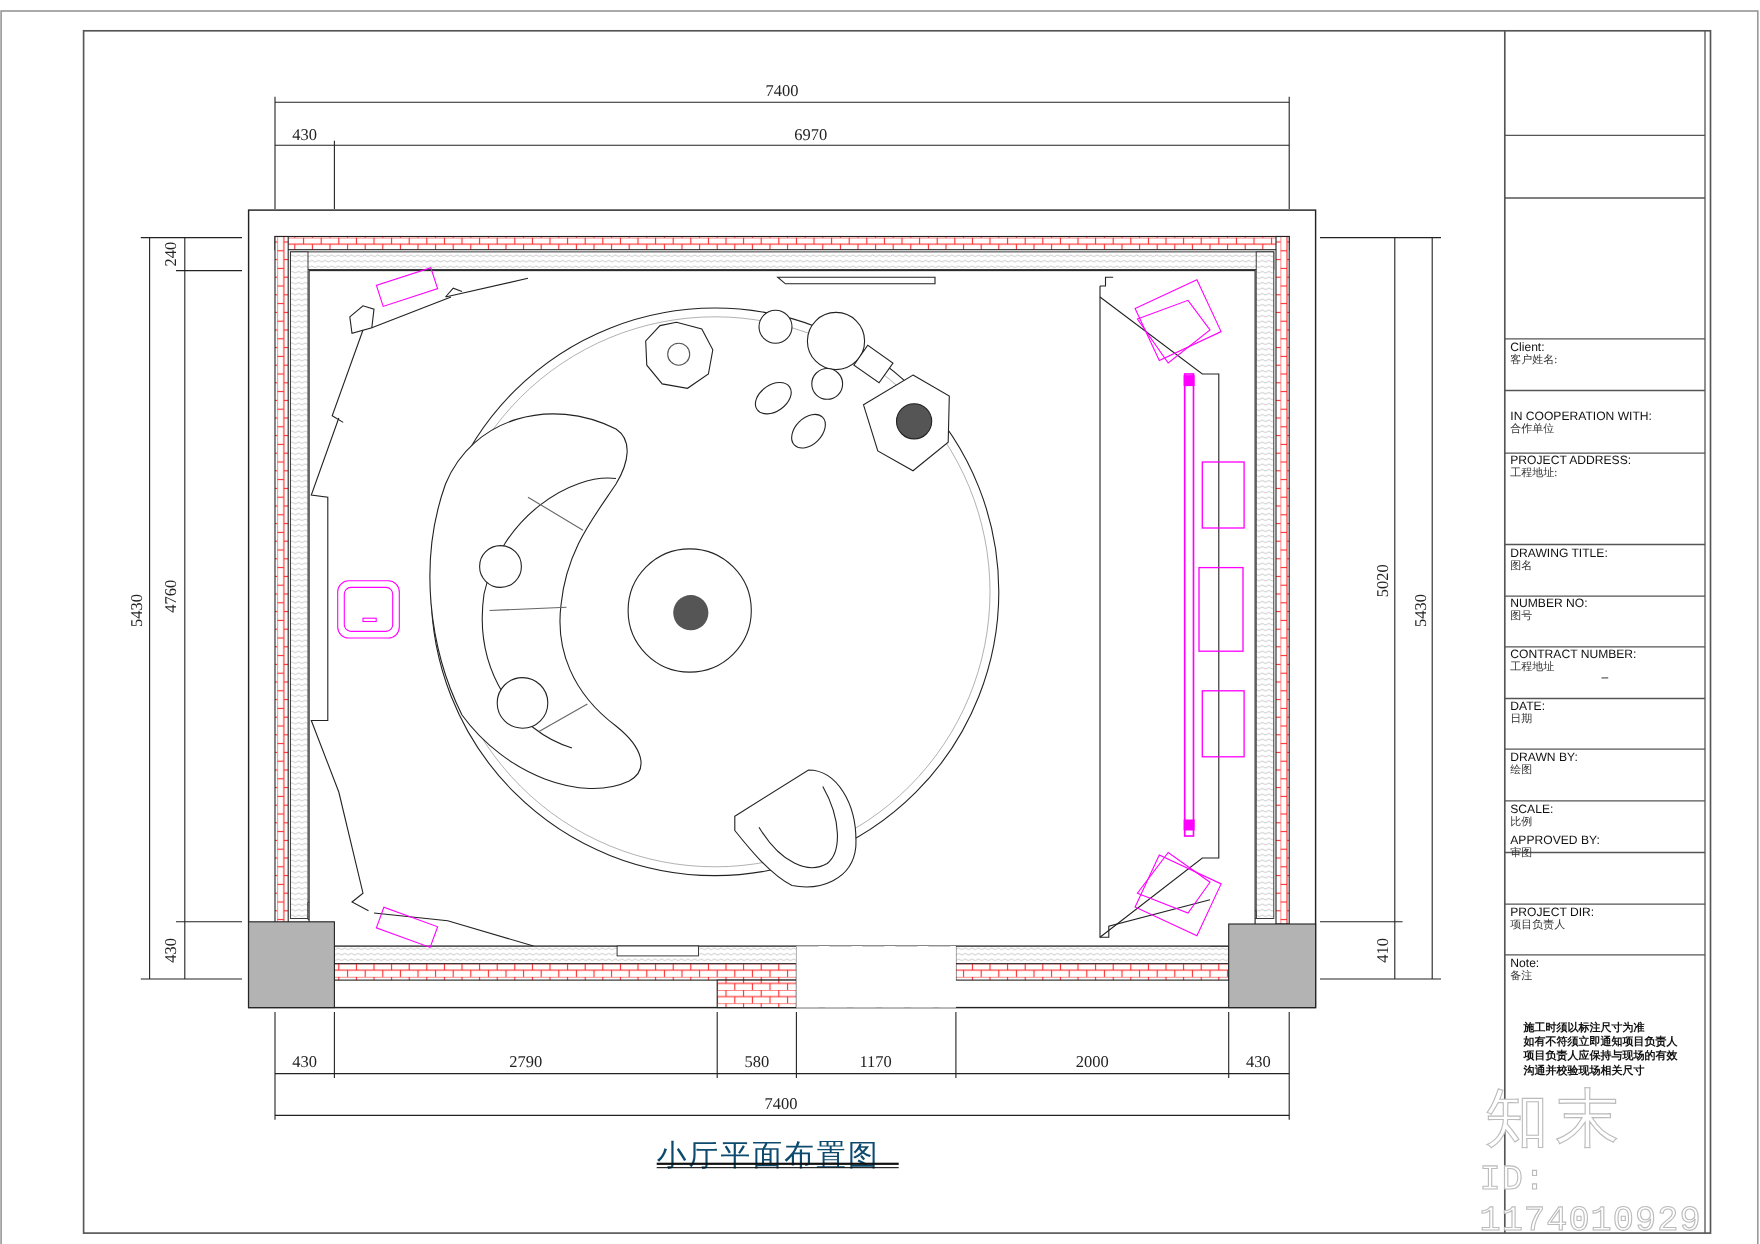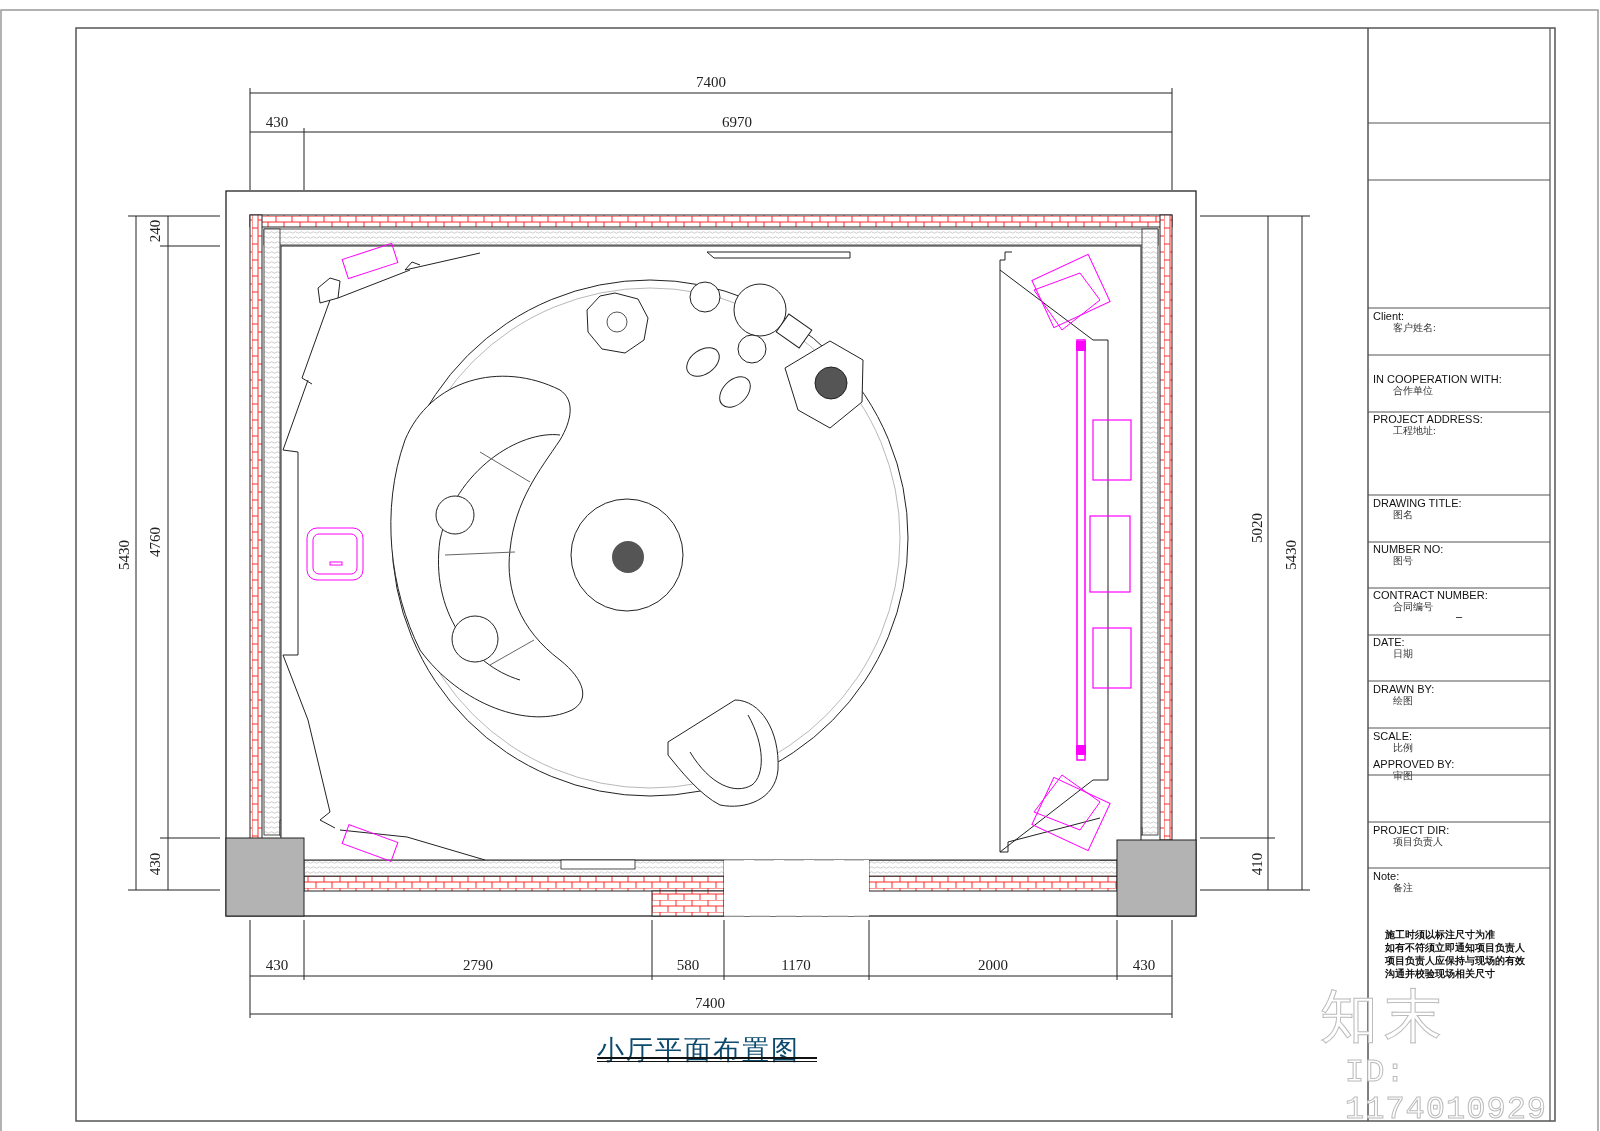--- a/index.html
+++ b/index.html
@@ -1,26 +1,26 @@
 <!DOCTYPE html>
 <html><head>
 <meta charset="utf-8">
 <style>
   html, body { margin: 0; padding: 0; background: #ffffff; }
   body { width: 1600px; height: 1131px; position: relative; overflow: hidden; font-family: "Liberation Serif", serif; }
   svg { position: absolute; left: 0; top: 0; }
   .dimtxt { font-family: "Liberation Serif", serif; font-size: 15px; fill: #222; }
   .tb-label { position: absolute; left: 1373px; font-family: "Liberation Sans", sans-serif; font-size: 11px; color: #111; line-height: 12px; }
-  .tb-sub { display: block; font-family: Liberation Serif, serif; font-size: 10px; color: #333; margin-left: 20px; }
+  .tb-sub { display: block; font-family: Liberation Serif, serif; font-size: 10px; color: #333; }
   .note-lines { position: absolute; left: 1385px; top: 928px; font-family: "DejaVu Sans", sans-serif; font-size: 10px; line-height: 13px; color: #111; font-weight: bold; }
   .note-lines div { white-space: nowrap; }
   .plan-title { position: absolute; left: 597px; top: 1032px; font-family: "DejaVu Sans", sans-serif; font-size: 27px; color: #0c4a6e; letter-spacing: 2px; }
   .plan-title-ul1 { position: absolute; left: 597px; top: 1057px; width: 220px; height: 2px; background: #111; }
   .plan-title-ul2 { position: absolute; left: 597px; top: 1061px; width: 220px; height: 1px; background: #111; }
-  .brand { position: absolute; left: 1320px; top: 978px; font-family: "DejaVu Sans", sans-serif; font-size: 58px; color: #fff; -webkit-text-stroke: 1px #bbb; letter-spacing: 6px; }
+  .brand { position: absolute; left: 1350px; top: 978px; font-family: "DejaVu Sans", sans-serif; font-size: 58px; color: #fff; -webkit-text-stroke: 1px #bbb; letter-spacing: 6px; }
   .brand-id { position: absolute; left: 1345px; top: 1054px; font-family: Liberation Mono, monospace; font-size: 32px; color: #fff; -webkit-text-stroke: 1px #bbb; letter-spacing: 1px; }
   .dash { position: absolute; left: 1456px; top: 610px; font-size: 11px; font-family: "Liberation Sans", sans-serif; }
 </style>
 </head>
 <body>
 
 <svg width="1600" height="1131" viewBox="0 0 1600 1131" xmlns="http://www.w3.org/2000/svg">
   <defs>
     <pattern id="brickH" width="16" height="12" patternUnits="userSpaceOnUse">
       <rect width="16" height="12" fill="#fff"></rect>
@@ -224,21 +224,21 @@
 
 <div class="plan-title">小厅平面布置图</div>
 <div class="plan-title-ul1"></div>
 <div class="plan-title-ul2"></div>
 
 <div class="tb-label" style="top:310px"><span>Client:</span><span class="tb-sub">客户姓名:</span></div>
 <div class="tb-label" style="top:373px"><span>IN COOPERATION WITH:</span><span class="tb-sub">合作单位</span></div>
 <div class="tb-label" style="top:413px"><span>PROJECT ADDRESS:</span><span class="tb-sub">工程地址:</span></div>
 <div class="tb-label" style="top:497px"><span>DRAWING TITLE:</span><span class="tb-sub">图名</span></div>
 <div class="tb-label" style="top:543px"><span>NUMBER NO:</span><span class="tb-sub">图号</span></div>
-<div class="tb-label" style="top:589px"><span>CONTRACT NUMBER:</span><span class="tb-sub">合同编号</span></div>
+<div class="tb-label" style="top:589px"><span>CONTRACT NUMBER:</span><span class="tb-sub">工程地址</span></div>
 <div class="dash">–</div>
 <div class="tb-label" style="top:636px"><span>DATE:</span><span class="tb-sub">日期</span></div>
 <div class="tb-label" style="top:683px"><span>DRAWN BY:</span><span class="tb-sub">绘图</span></div>
 <div class="tb-label" style="top:730px"><span>SCALE:</span><span class="tb-sub">比例</span></div>
 <div class="tb-label" style="top:758px"><span>APPROVED BY:</span><span class="tb-sub">审图</span></div>
 <div class="tb-label" style="top:824px"><span>PROJECT DIR:</span><span class="tb-sub">项目负责人</span></div>
 <div class="tb-label" style="top:870px"><span>Note:</span><span class="tb-sub">备注</span></div>
 
 <div class="note-lines">
   <div>施工时须以标注尺寸为准</div>

